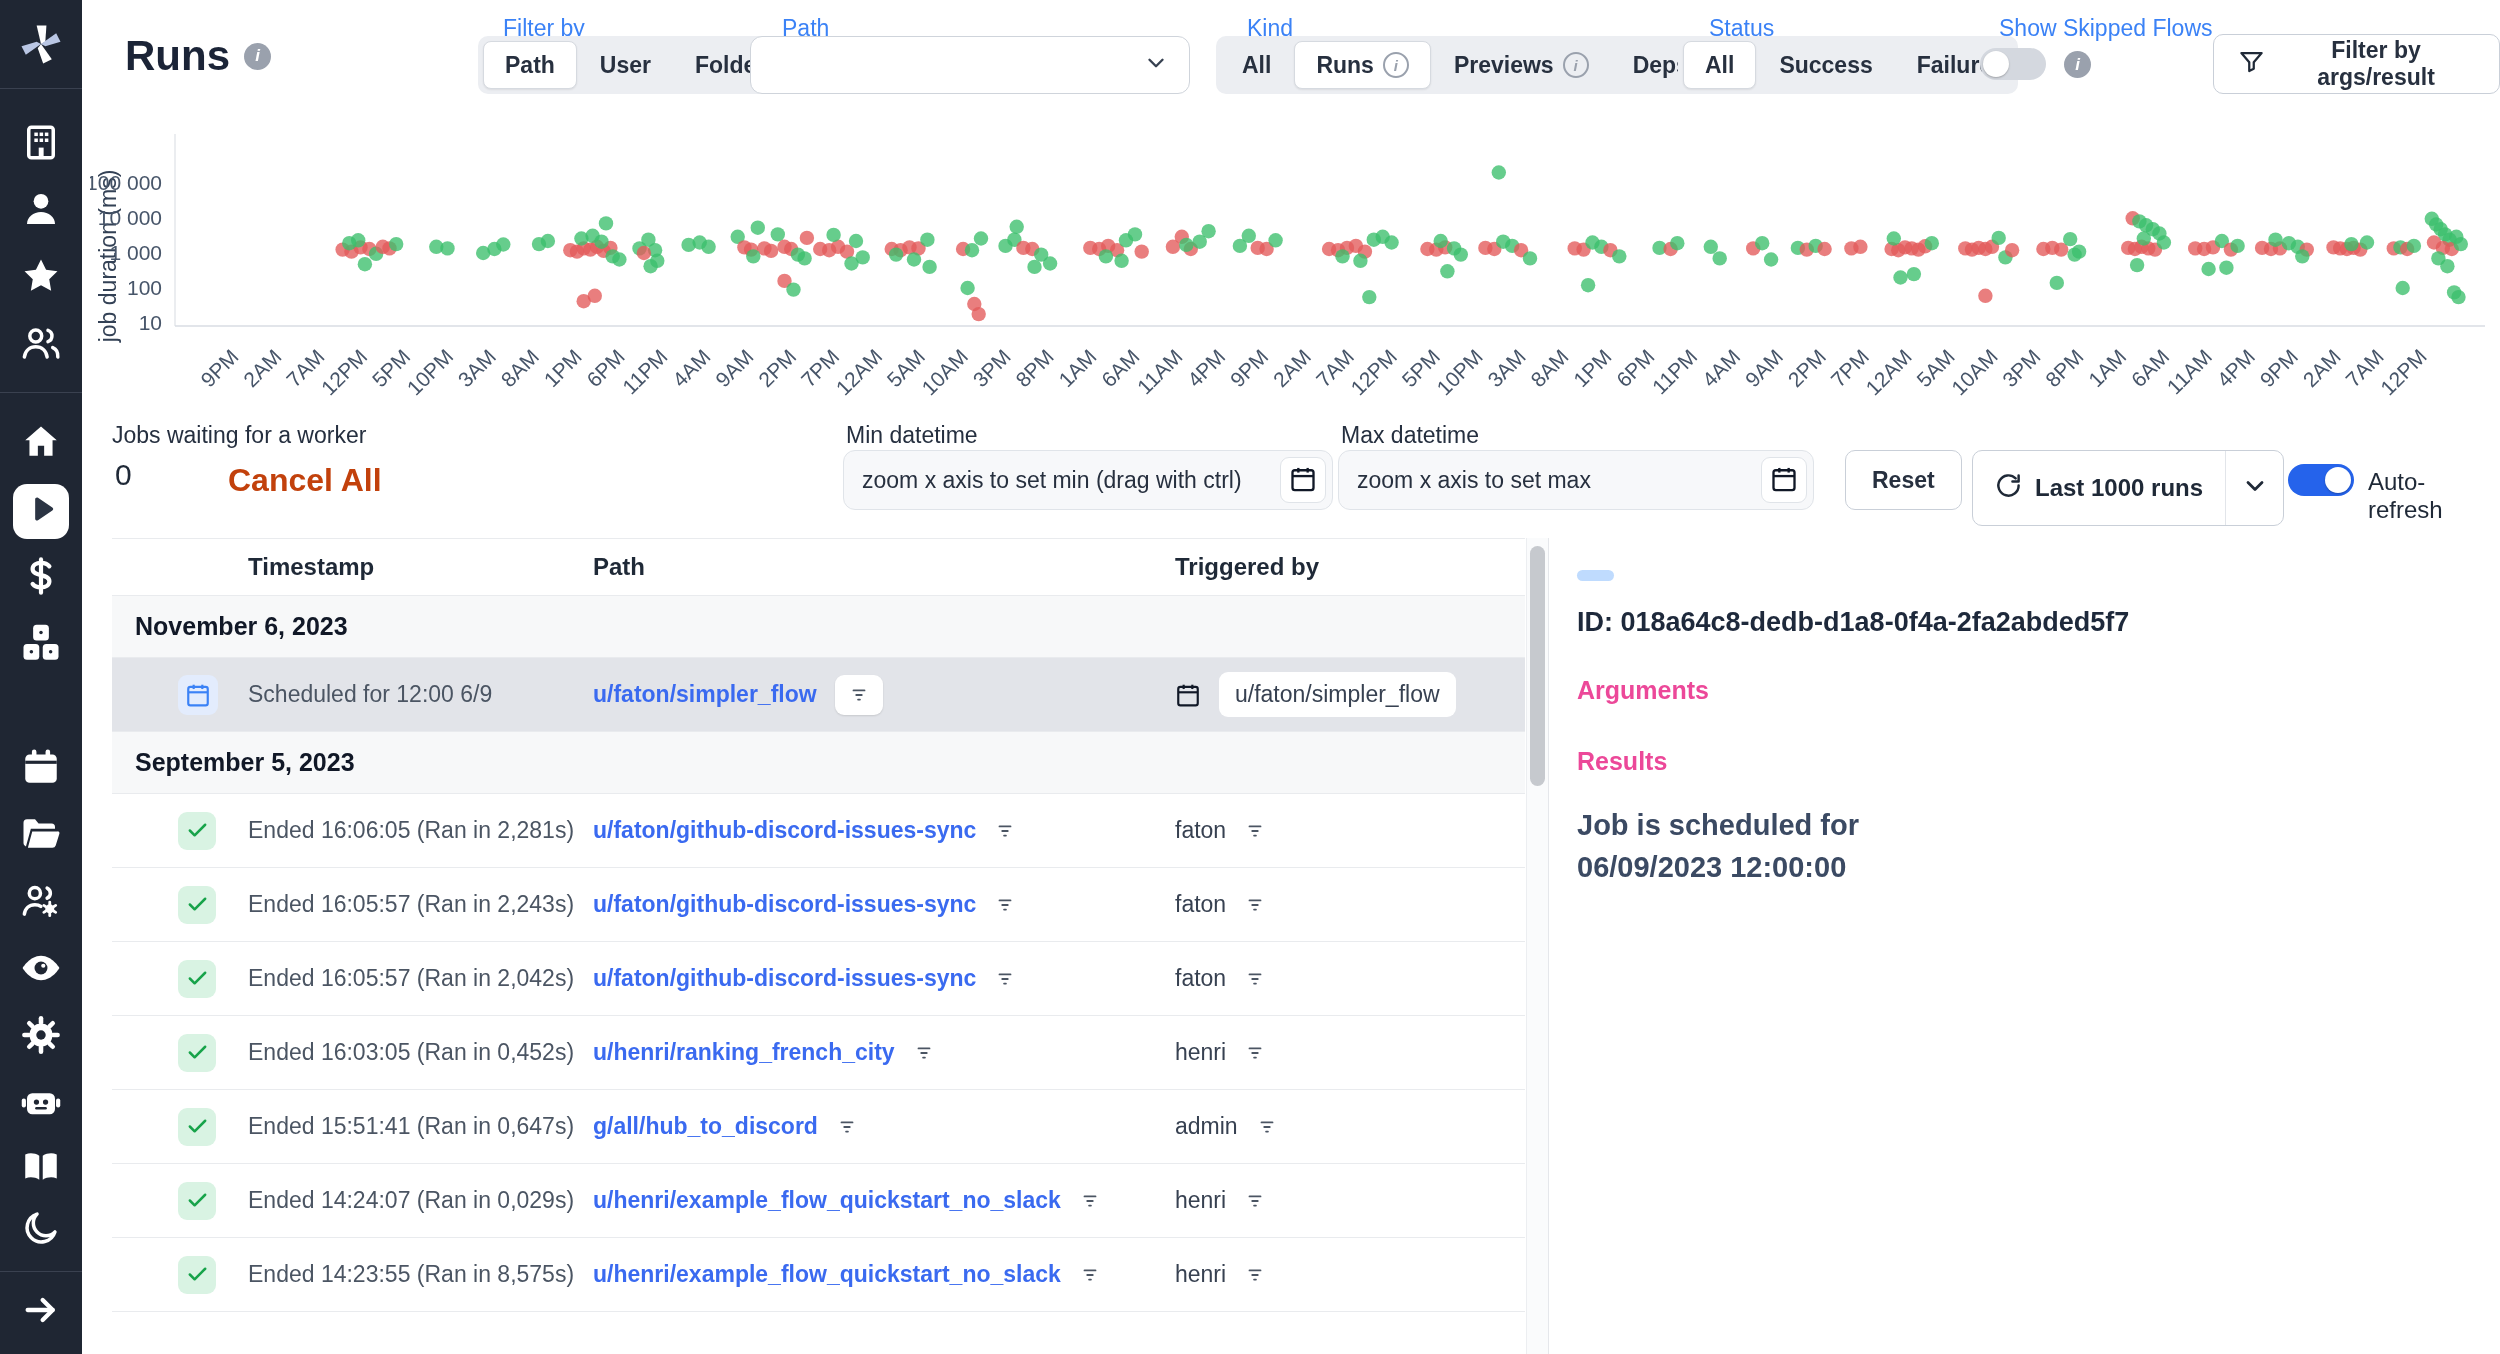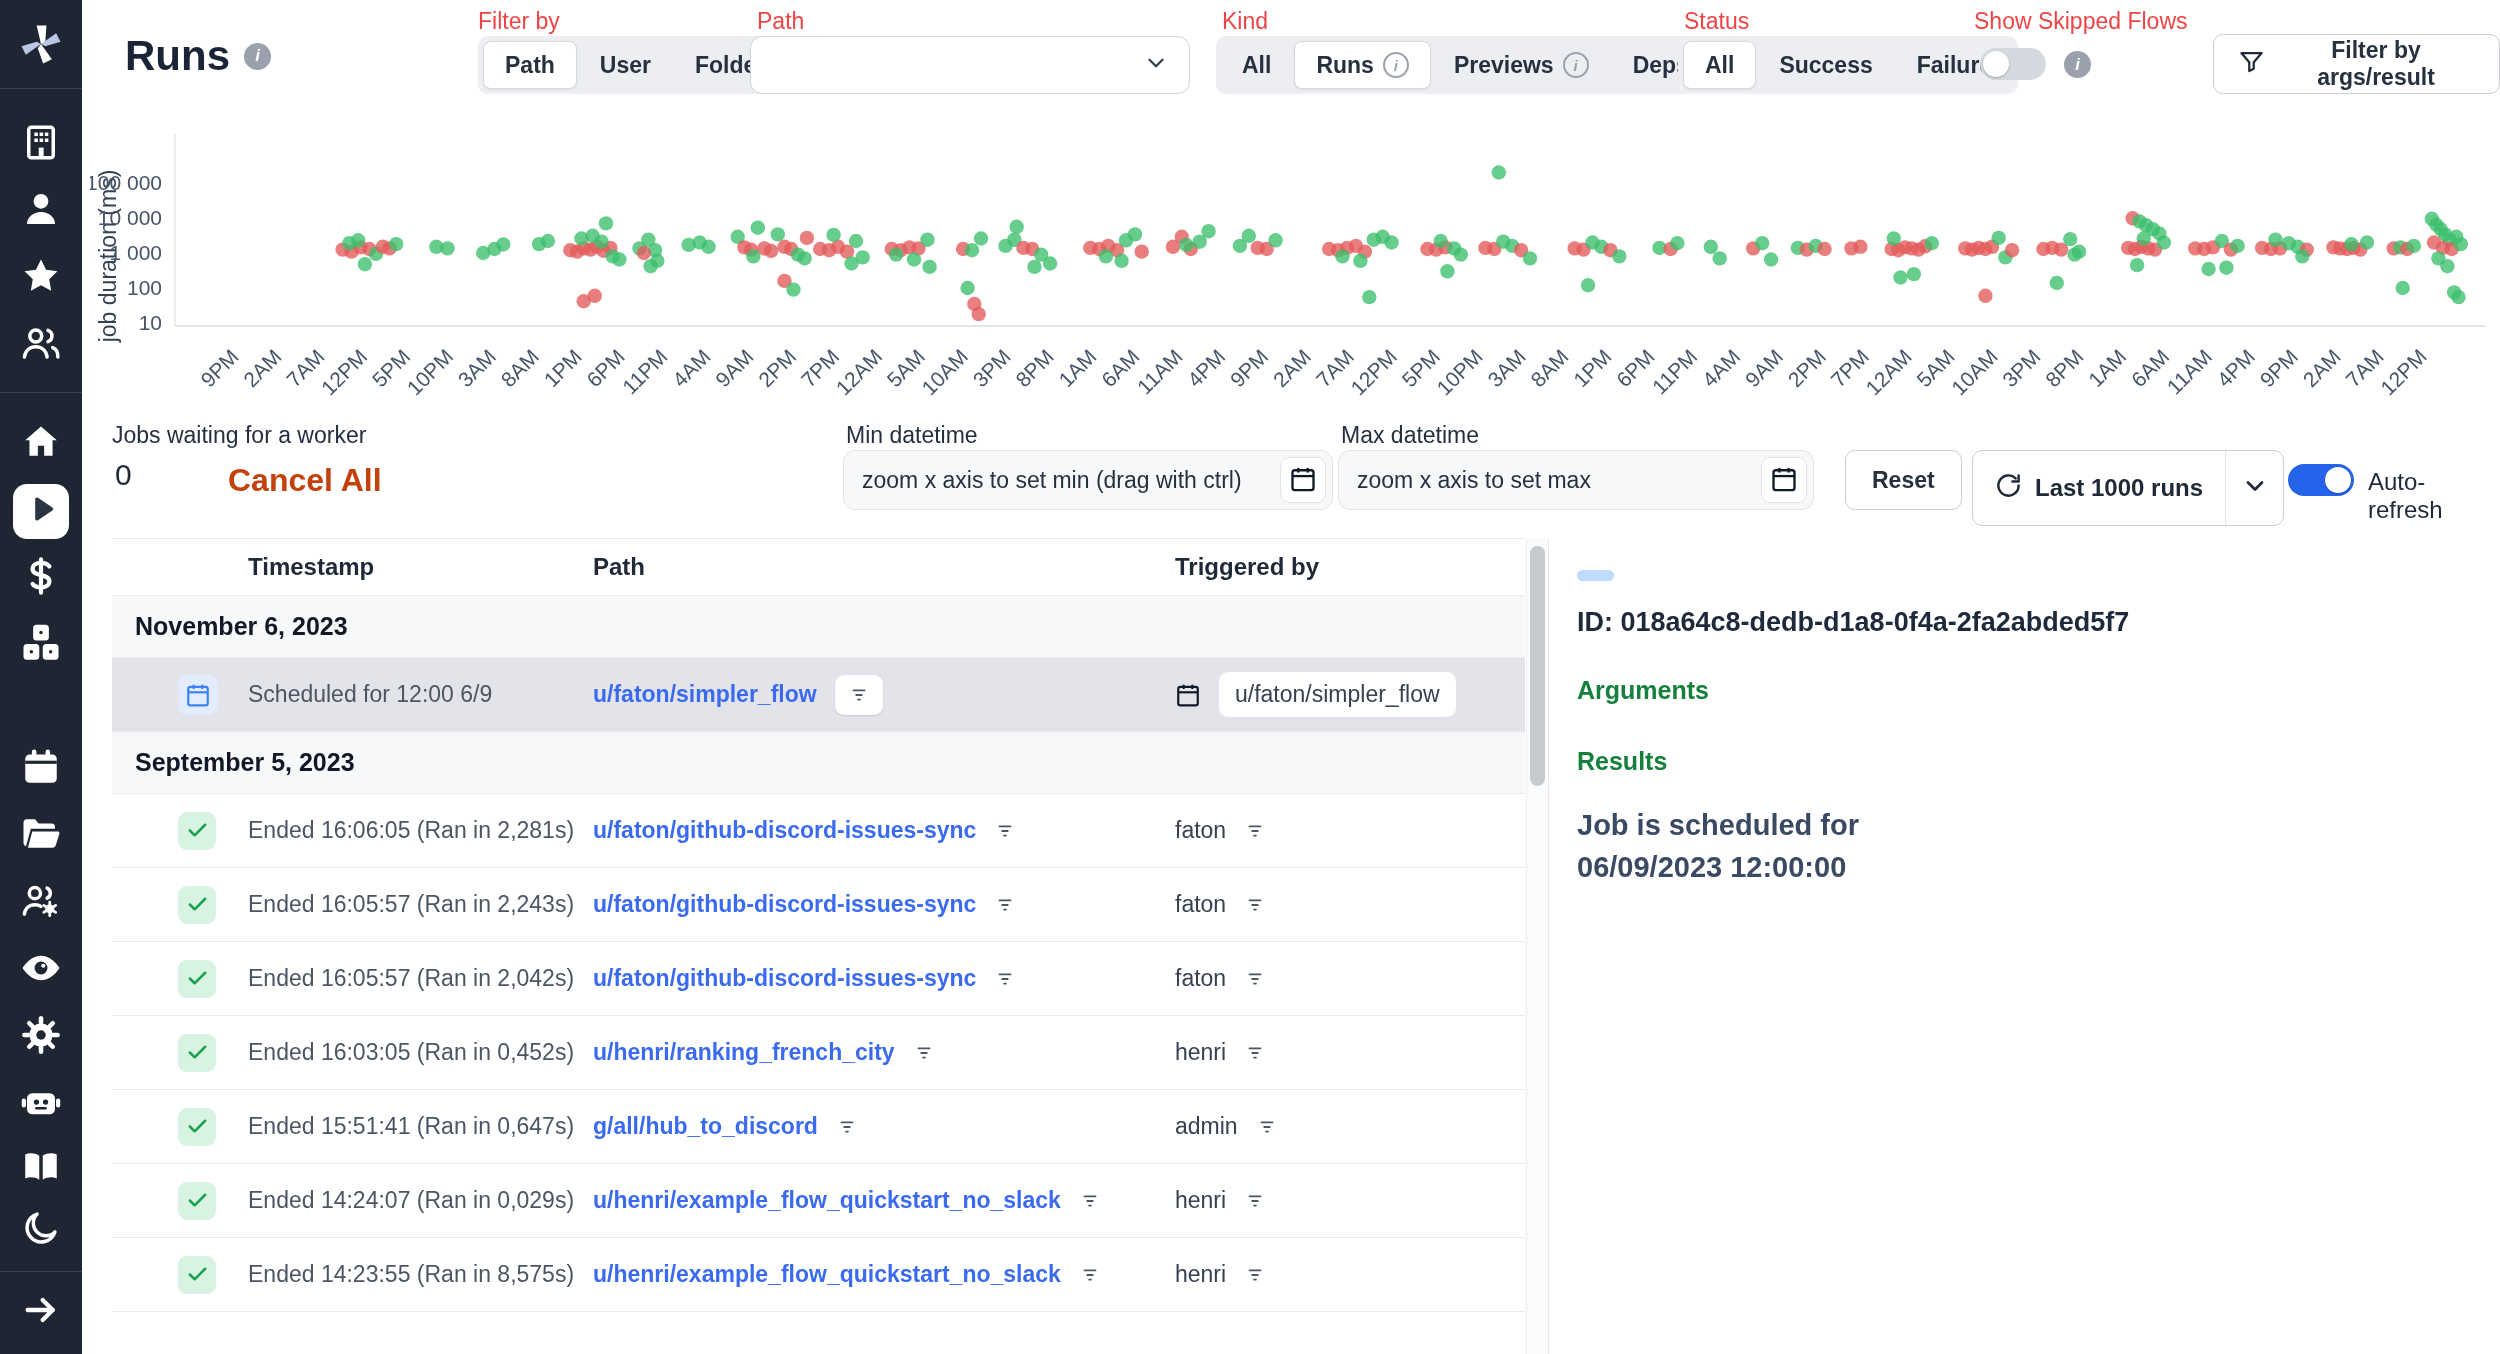--- a/index.html
+++ b/index.html
@@ -13,21 +13,21 @@
   .logo-box { height:90px; display:flex; align-items:center; justify-content:center; width:100%; }
   .side-div { width:100%; height:1px; background:#3a4150; }
   .s-item { width:56px; height:56px; display:flex; align-items:center; justify-content:center;
     margin:6px 0; border-radius:14px; cursor:pointer; }
   .s-item.small-gap { margin:3px 0; }
   .s-item.active { background:#ffffff; }
   .gap-lg { height:58px; }
   .side-bottom { margin-top:auto; width:100%; display:flex; flex-direction:column; align-items:center; padding-bottom:8px;}
 
   
-  .hdr-label { position:absolute; top:8px; font-size:23px; color:#ef4444; }
+  .hdr-label { position:absolute; top:15px; font-size:23px; color:#3b82f6;margin-left:25px; }
   .page-title { position:absolute; left:125px; top:32px; font-size:42px; font-weight:bold; color:#1b2437;
     display:flex; align-items:center; gap:14px;}
   .info-filled { width:27px; height:27px; border-radius:50%; background:#9aa1ad; color:#fff;
     font-size:17px; font-weight:bold; display:inline-flex; align-items:center; justify-content:center; font-style:italic;}
   .seg { position:absolute; top:36px; background:#eceef2; border-radius:10px; padding:5px;
     display:flex; align-items:center; gap:2px; height:58px;}
   .seg-btn { border:none; background:transparent; font-family:inherit; font-size:23px; font-weight:600;
     color:#27303f; padding:0 21px; height:48px; border-radius:8px; display:flex; align-items:center; gap:9px; cursor:pointer;}
   .seg-btn.on { background:#fff; border:1px solid #d6dae0; box-shadow:0 1px 2px rgba(0,0,0,.08); }
   .info-outline { width:26px; height:26px; border-radius:50%; border:2px solid #9aa1ad; color:#9aa1ad;
@@ -91,21 +91,21 @@
   .trig-text { font-size:23px; color:#374151; }
   .trig-pill { background:#fff; border-radius:9px; padding:9px 16px; font-size:23px; color:#374151; }
   .iconbtn { background:none; border:none; cursor:pointer; display:flex; align-items:center; }
   .vscroll { width:22px; background:#fafbfc; border-left:1px solid #eceef1; position:relative; }
   .vthumb { position:absolute; left:3px; top:8px; width:15px; height:240px; border-radius:8px; background:#c6c9ce; cursor:pointer;}
 
   
   .detail { flex:1; border-left:1px solid #e5e7eb; padding:32px 16px 0 28px; }
   .blue-pill { width:37px; height:11px; border-radius:6px; background:#bfdbfe; margin-bottom:26px; }
   #job-id { font-size:27px; font-weight:600; color:#1e293b; margin-bottom:38px; }
-  .sect-title { font-size:25px; font-weight:700; color:#15803d; }
+  .sect-title { font-size:25px; font-weight:700; color:#ec4899; }
   .args-card { margin-top:22px; border:1px solid #e5e7eb; border-radius:12px; overflow:hidden; width:908px; }
   .args-head { background:#eef0f3; height:64px; display:flex; align-items:center; padding:0 26px;
     font-size:24px; font-weight:700; color:#1f2937;}
   .args-head .a1 { width:55%; }
   .args-head .a2 { flex:1; }
   .args-body { background:#fff; padding:26px; font-size:24px; color:#334155; border-top:1px solid #e5e7eb; height:86px;}
   #results-title { margin-top:42px; }
   .result-text { margin-top:28px; font-size:29px; font-weight:700; color:#3b4a63; line-height:1.45; width:430px;}
 </style>
 </head>

